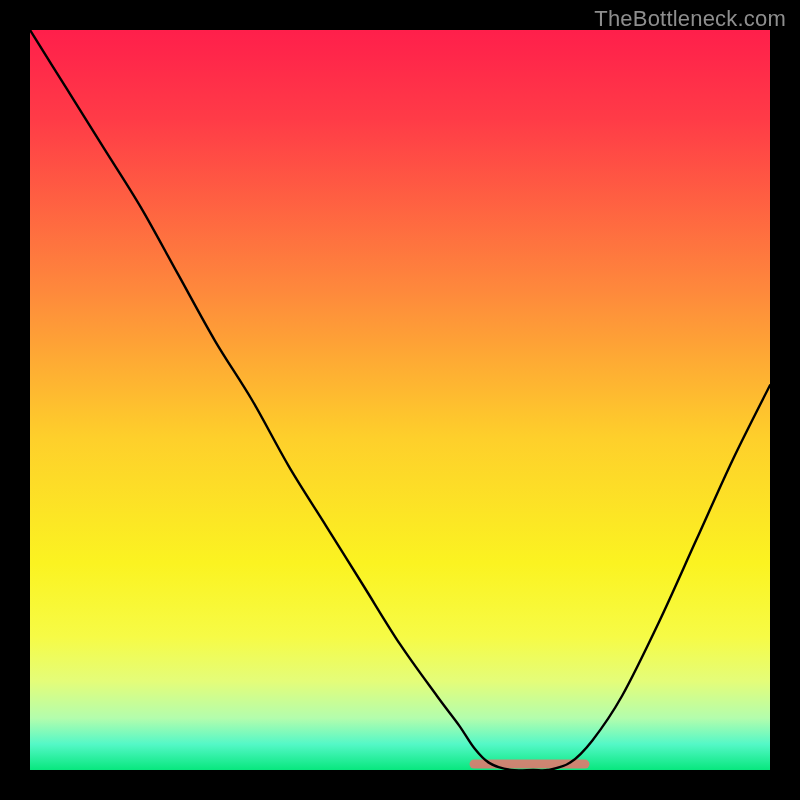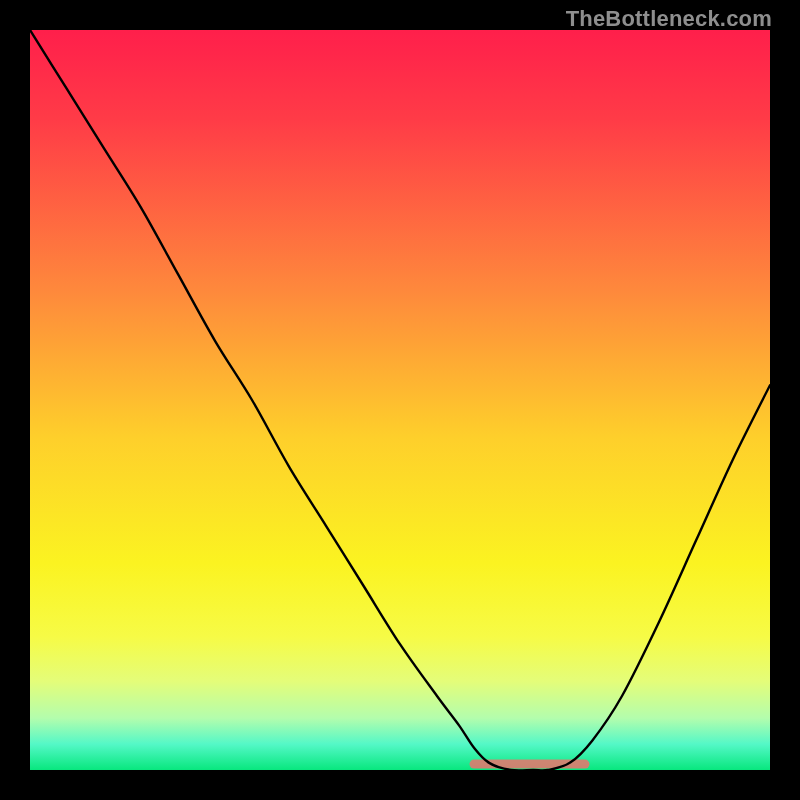--- a/index.html
+++ b/index.html
@@ -26,24 +26,24 @@
     overflow: hidden;
   }
   .plot-area svg {
     display: block;
     width: 100%;
     height: 100%;
   }
   .watermark {
     position: absolute;
     top: 6px;
-    right: 28px;
+    right: 14px;
     color: #8e8e8e;
     font-size: 22px;
-    font-weight: 700;
+    font-weight: 400;
     letter-spacing: 0.2px;
     user-select: none;
     text-align: center;
   }
 </style>
 </head>
 <body>
 <div class="frame">
 
   <div class="watermark">TheBottleneck.com</div>

